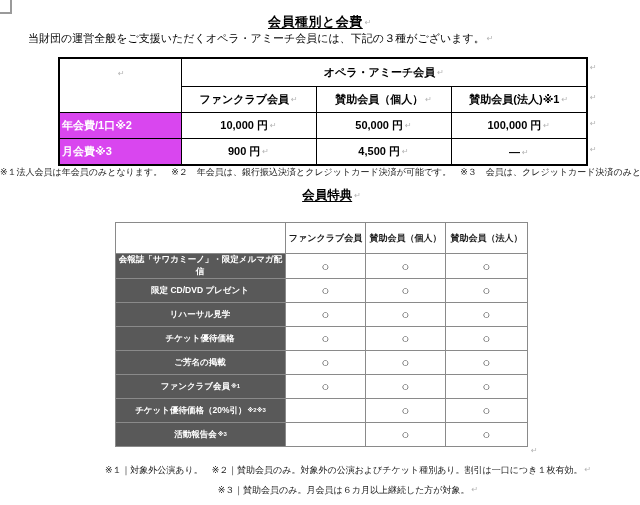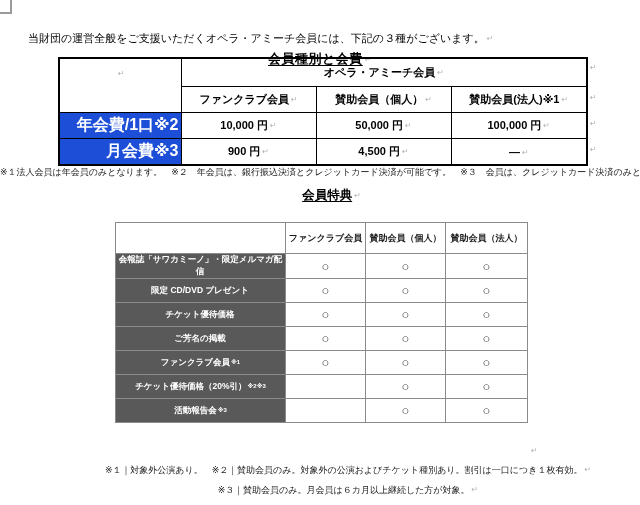--- a/index.html
+++ b/index.html
@@ -9,32 +9,32 @@
     overflow:hidden;
   }
   .pil { color:#b3b3b3; font-size:8px; font-weight:normal; margin-left:2px; vertical-align:1px; }
 
   .corner-mark {
     position:absolute; left:0; top:0; width:10px; height:12px;
     border-right:2px solid #9a9a9a; border-bottom:2px solid #9a9a9a;
   }
 
   .doc-title { position:absolute; top:13px; left:0; width:100%; text-align:center;
-    font-size:13px; font-weight:bold; letter-spacing:0.5px;margin-top:37px; }
+    font-size:13px; font-weight:bold; letter-spacing:0.5px; }
   .doc-title .u { text-decoration:underline; text-underline-offset:2px; }
   .doc-subtitle { position:absolute; top:31px; left:0; width:100%; text-align:left; font-size:11px;padding-left:28px; }
 
   table.fees {
     position:absolute; left:58px; top:57px; width:528px;
     border-collapse:collapse; table-layout:fixed; border:2px solid #000;
   }
   table.fees td { border:1px solid #000; padding:0 2px; overflow:hidden; }
   .fees .group-head { height:27px; font-size:11px; font-weight:bold; text-align:center; }
   .fees .col-head  { height:25px; font-size:11px; font-weight:bold; text-align:center;margin-top:12px; }
-  .fees .row-label { background:#1d4ed8; color:#fff; font-size:16px; font-weight:bold; text-align:right; }
+  .fees .row-label { background:#d946ef; color:#fff; font-size:11px; font-weight:bold; text-align:left; }
   .fees .val { height:25px; font-size:11px; font-weight:bold; text-align:center; }
   .fees .empty-corner { text-align:center; vertical-align:top; padding-top:4px; }
 
   .fees-note { position:absolute; top:166px; left:0; width:100%; text-align:center;
     font-size:9px; color:#1a1a1a; white-space:nowrap; }
 
   .sec2-title { position:absolute; top:187px; left:0; width:100%; text-align:center;
     font-size:12.5px; font-weight:bold; }
   .sec2-title .u { text-decoration:underline; text-underline-offset:2px;margin-left:23px; }
 
@@ -136,20 +136,26 @@
       <td class="mark">○</td>
       <td class="mark">○</td>
     </tr>
     <tr>
       <td class="row-label"><span>限定 CD/DVD プレゼント</span><span class="note"></span></td>
       <td class="mark">○</td>
       <td class="mark">○</td>
       <td class="mark">○</td>
     </tr>
     <tr>
+      <td class="row-label"><span>リハーサル見学</span><span class="note"></span></td>
+      <td class="mark">○</td>
+      <td class="mark">○</td>
+      <td class="mark">○</td>
+    </tr>
+    <tr>
       <td class="row-label"><span>チケット優待価格</span><span class="note"></span></td>
       <td class="mark">○</td>
       <td class="mark">○</td>
       <td class="mark">○</td>
     </tr>
     <tr>
       <td class="row-label"><span>ご芳名の掲載</span><span class="note"></span></td>
       <td class="mark">○</td>
       <td class="mark">○</td>
       <td class="mark">○</td>

